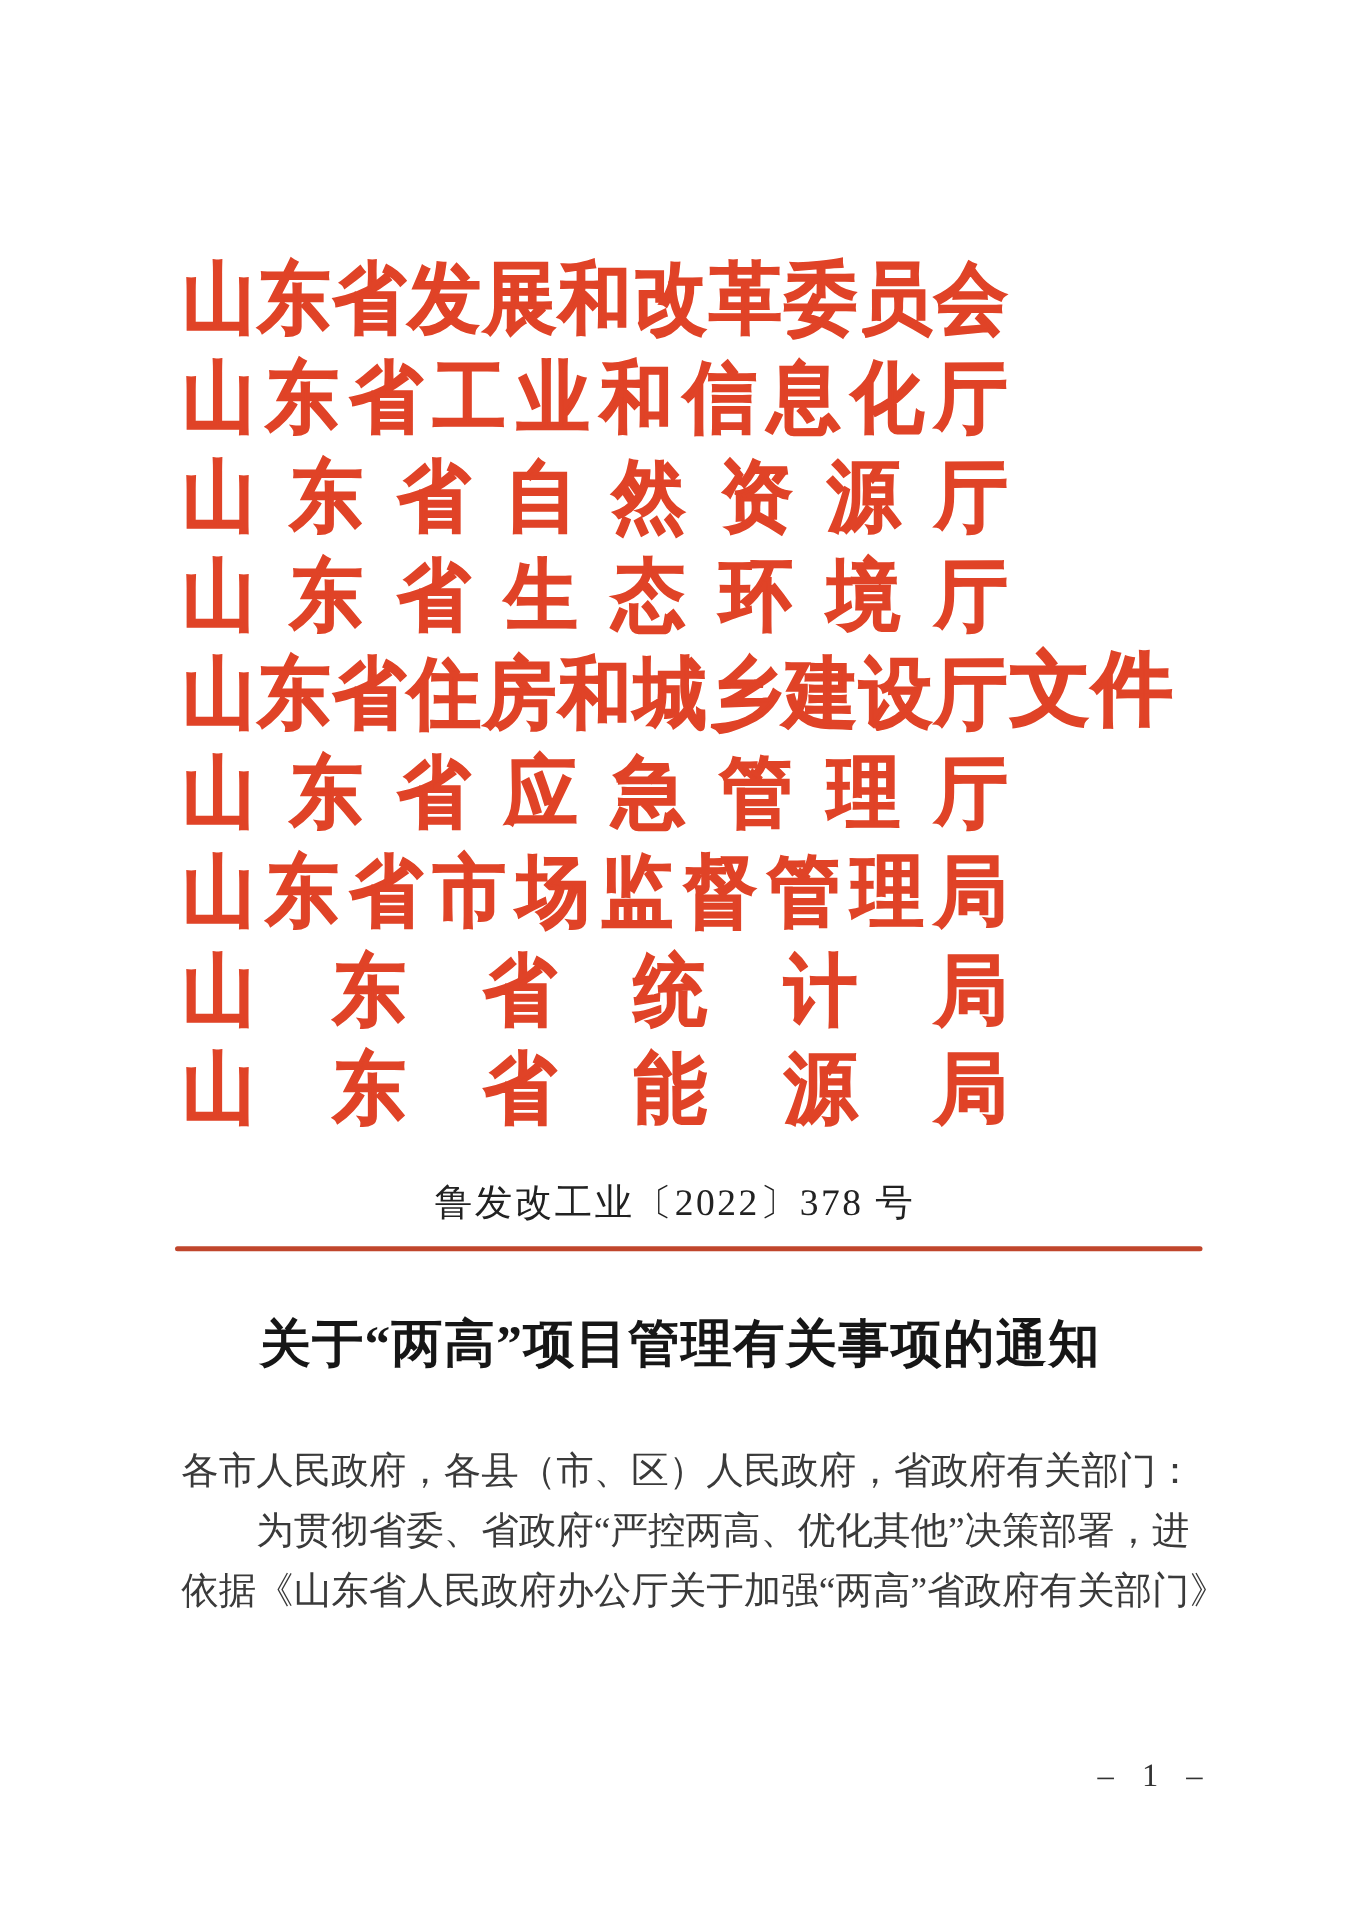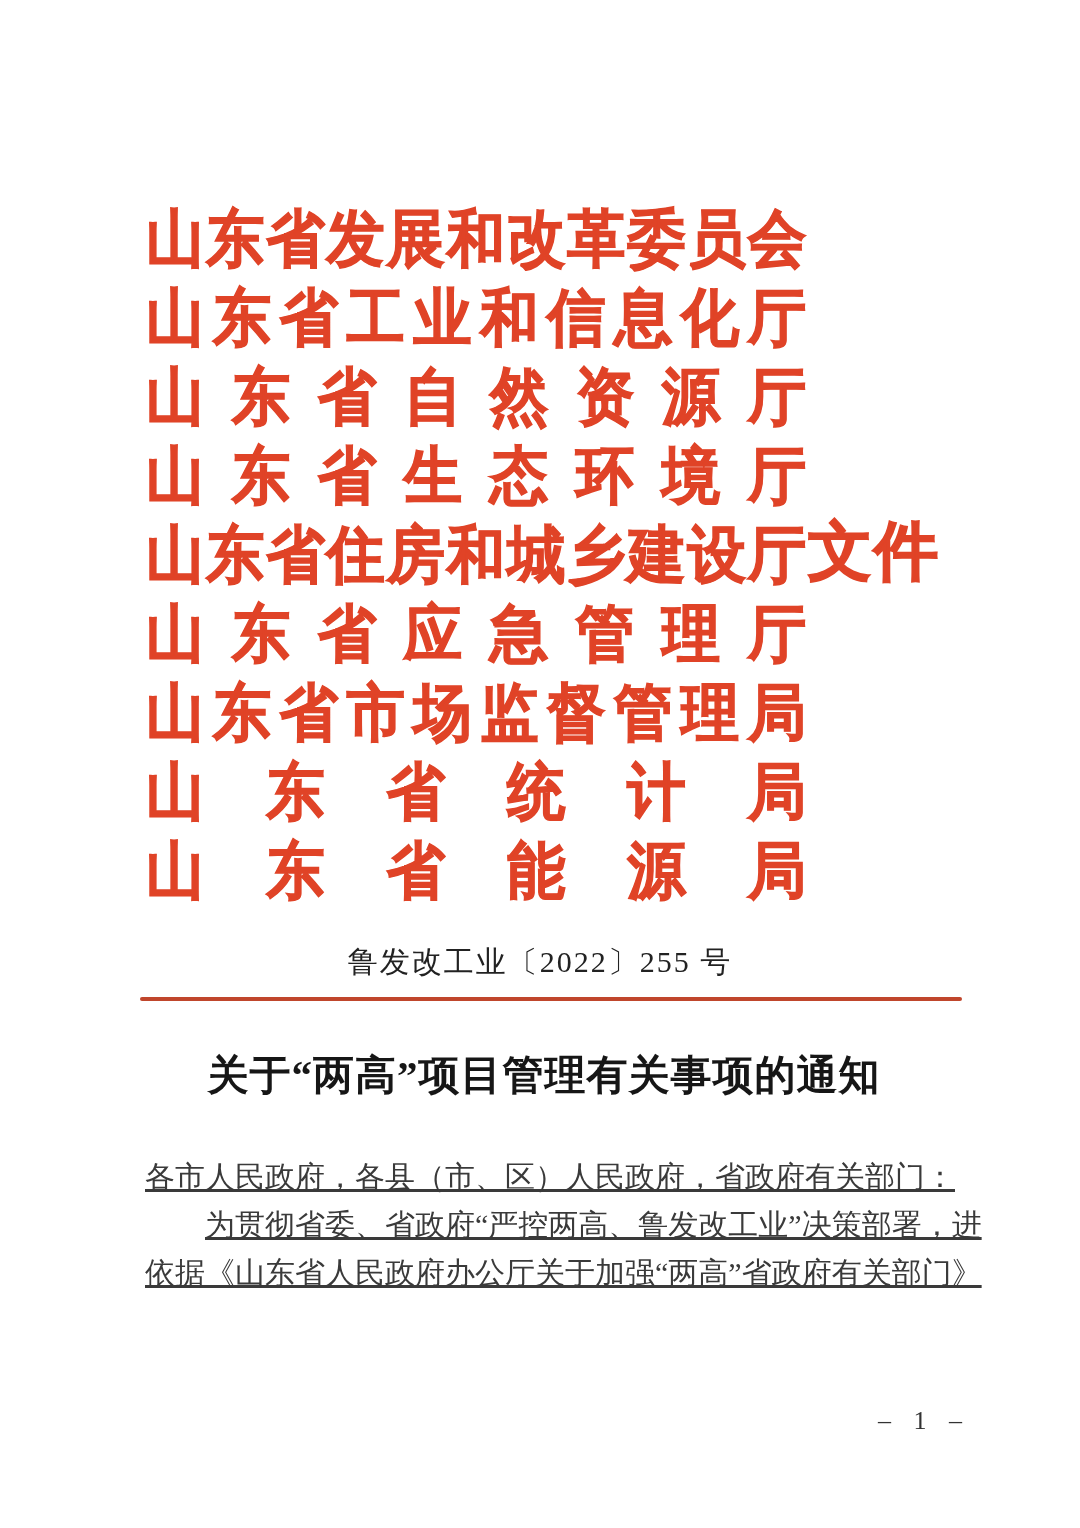--- a/index.html
+++ b/index.html
@@ -94,21 +94,20 @@
     color: #3a3a3a;
     font-size: 30px;
   }
   .body-line {
     height: 48px;
     line-height: 48px;
     text-align: justify;
     text-align-last: justify;
     text-justify: inter-character;
     white-space: nowrap;
-    text-decoration: underline;
   }
   .body-line.indent { text-indent: 2em; }
 
   
   .page-number {
     position: absolute;
     left: 878px;
     top: 1406px;
     font-size: 26px;
     letter-spacing: 8px;
@@ -218,27 +217,27 @@
         <span>源</span>
         <span>局</span>
       </div>
   </div>
 
   <div class="wenjian">
       <span>文</span>
       <span>件</span>
     </div>
 
-  <div class="doc-number">鲁发改工业〔2022〕255 号</div>
+  <div class="doc-number">鲁发改工业〔2022〕378 号</div>
 
   <div class="red-rule"></div>
 
   <h1 class="doc-title">关于“两高”项目管理有关事项的通知</h1>
 
   <div class="doc-body">
     <div class="body-line">各市人民政府，各县（市、区）人民政府，省政府有关部门：</div>
-    <div class="body-line indent">为贯彻省委、省政府“严控两高、鲁发改工业”决策部署，进</div>
+    <div class="body-line indent">为贯彻省委、省政府“严控两高、优化其他”决策部署，进</div>
     <div class="body-line">依据《山东省人民政府办公厅关于加强“两高”省政府有关部门》</div>
   </div>
 
   <div class="page-number">– 1 –</div>
 
 </div>
 
 </body></html>

